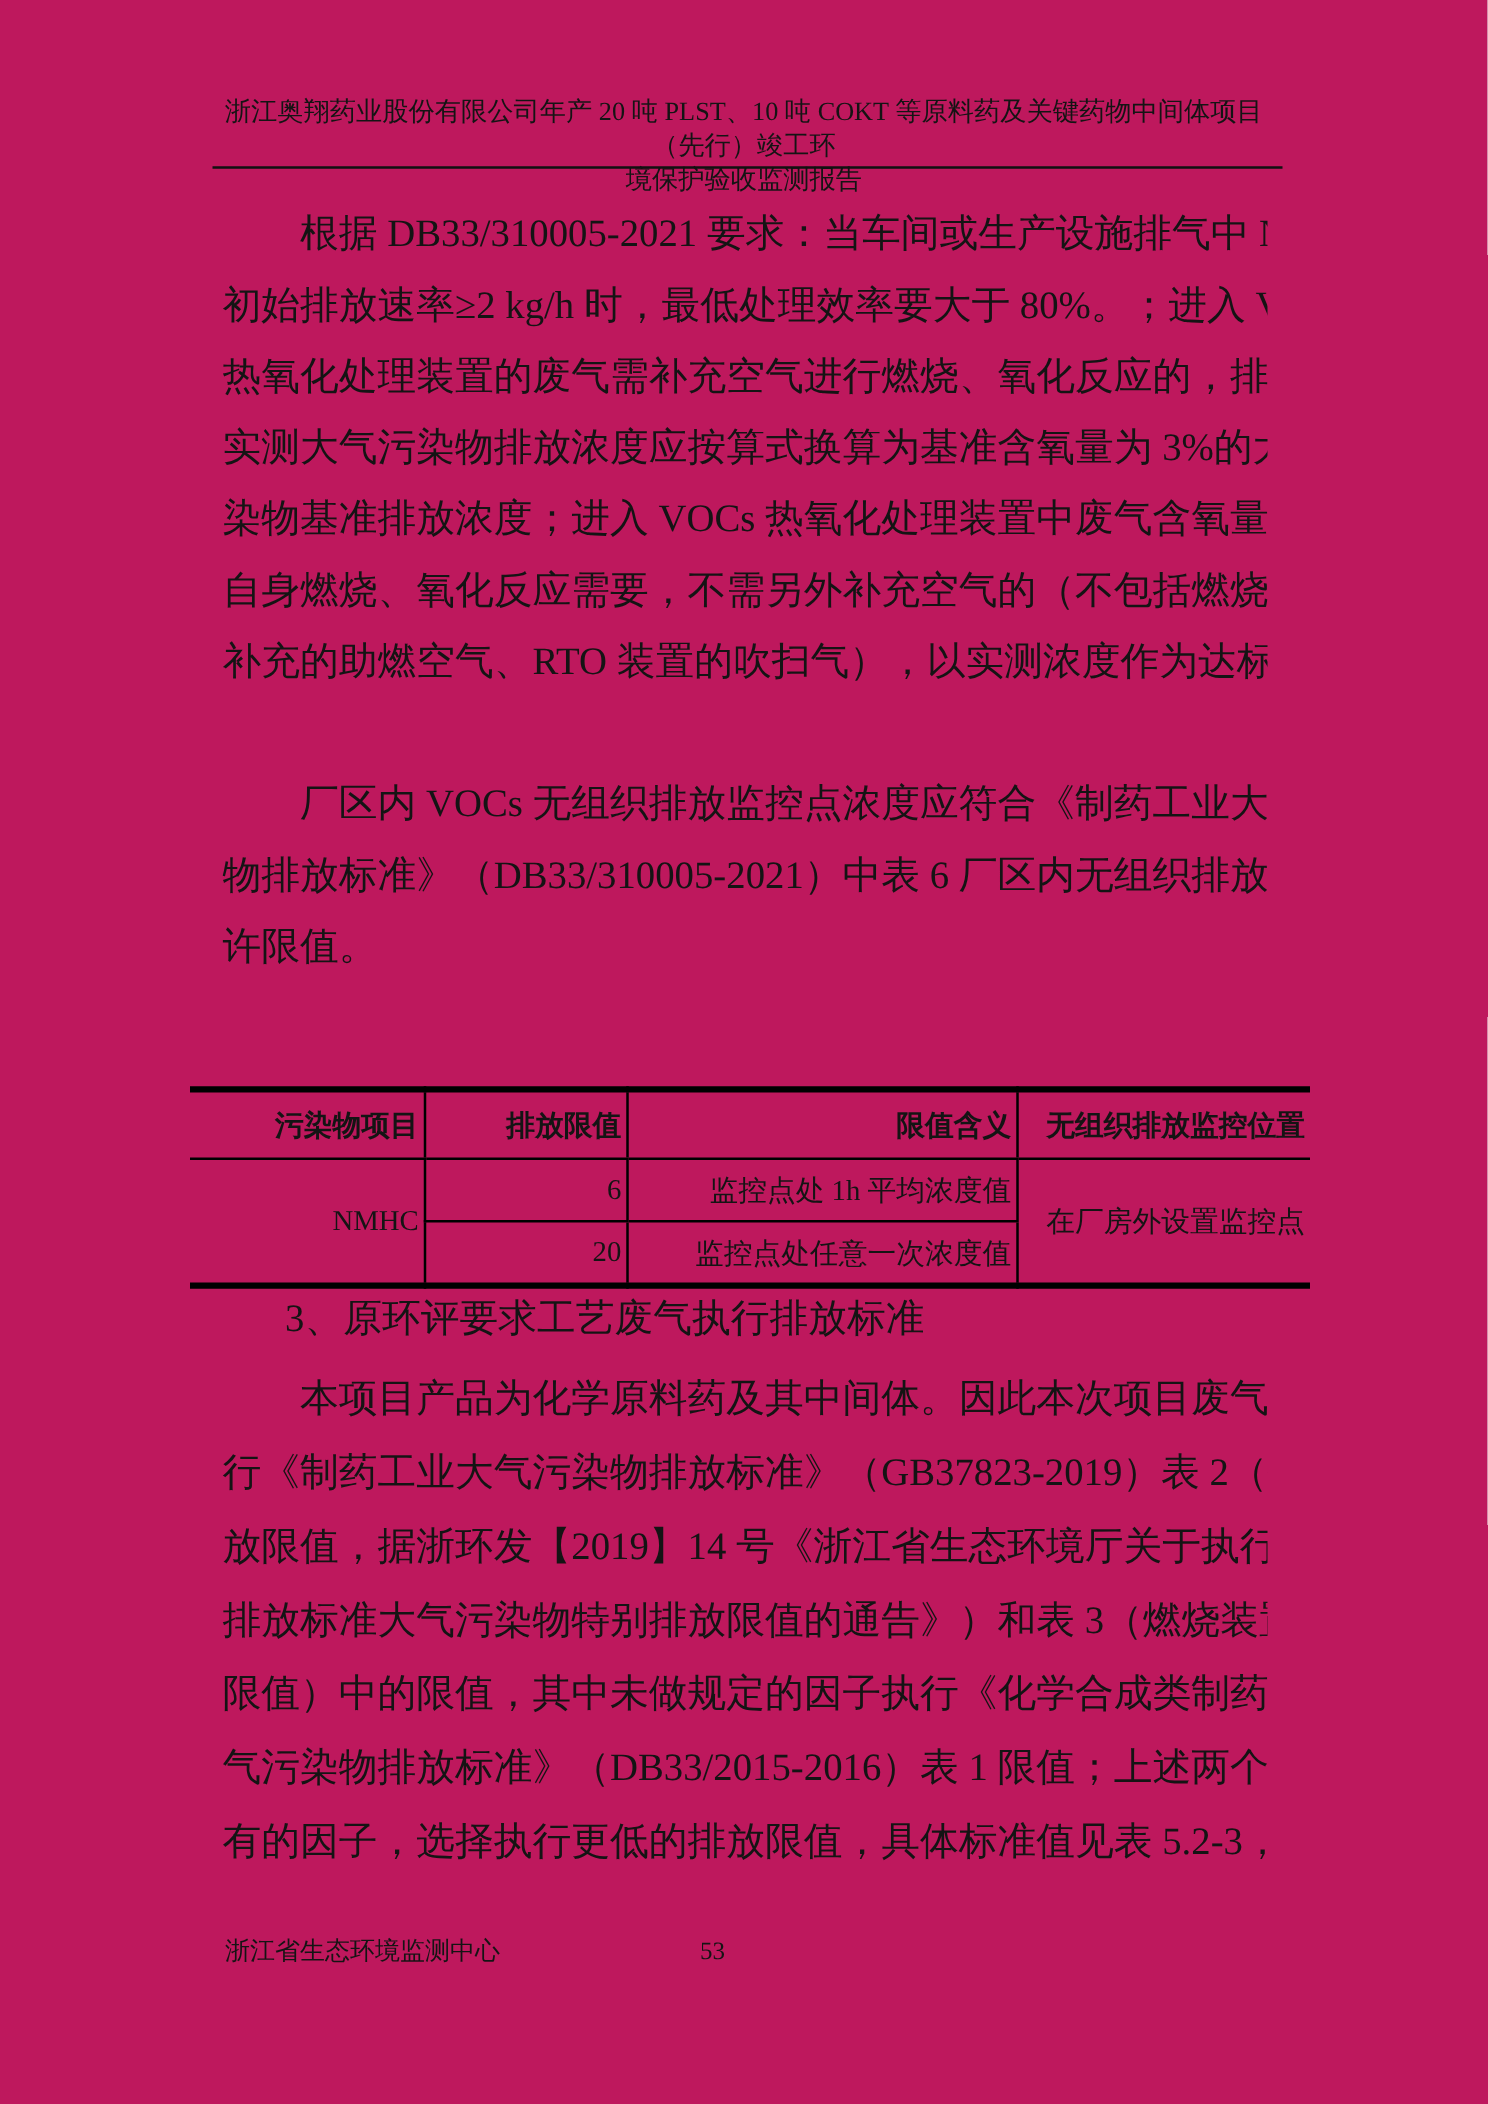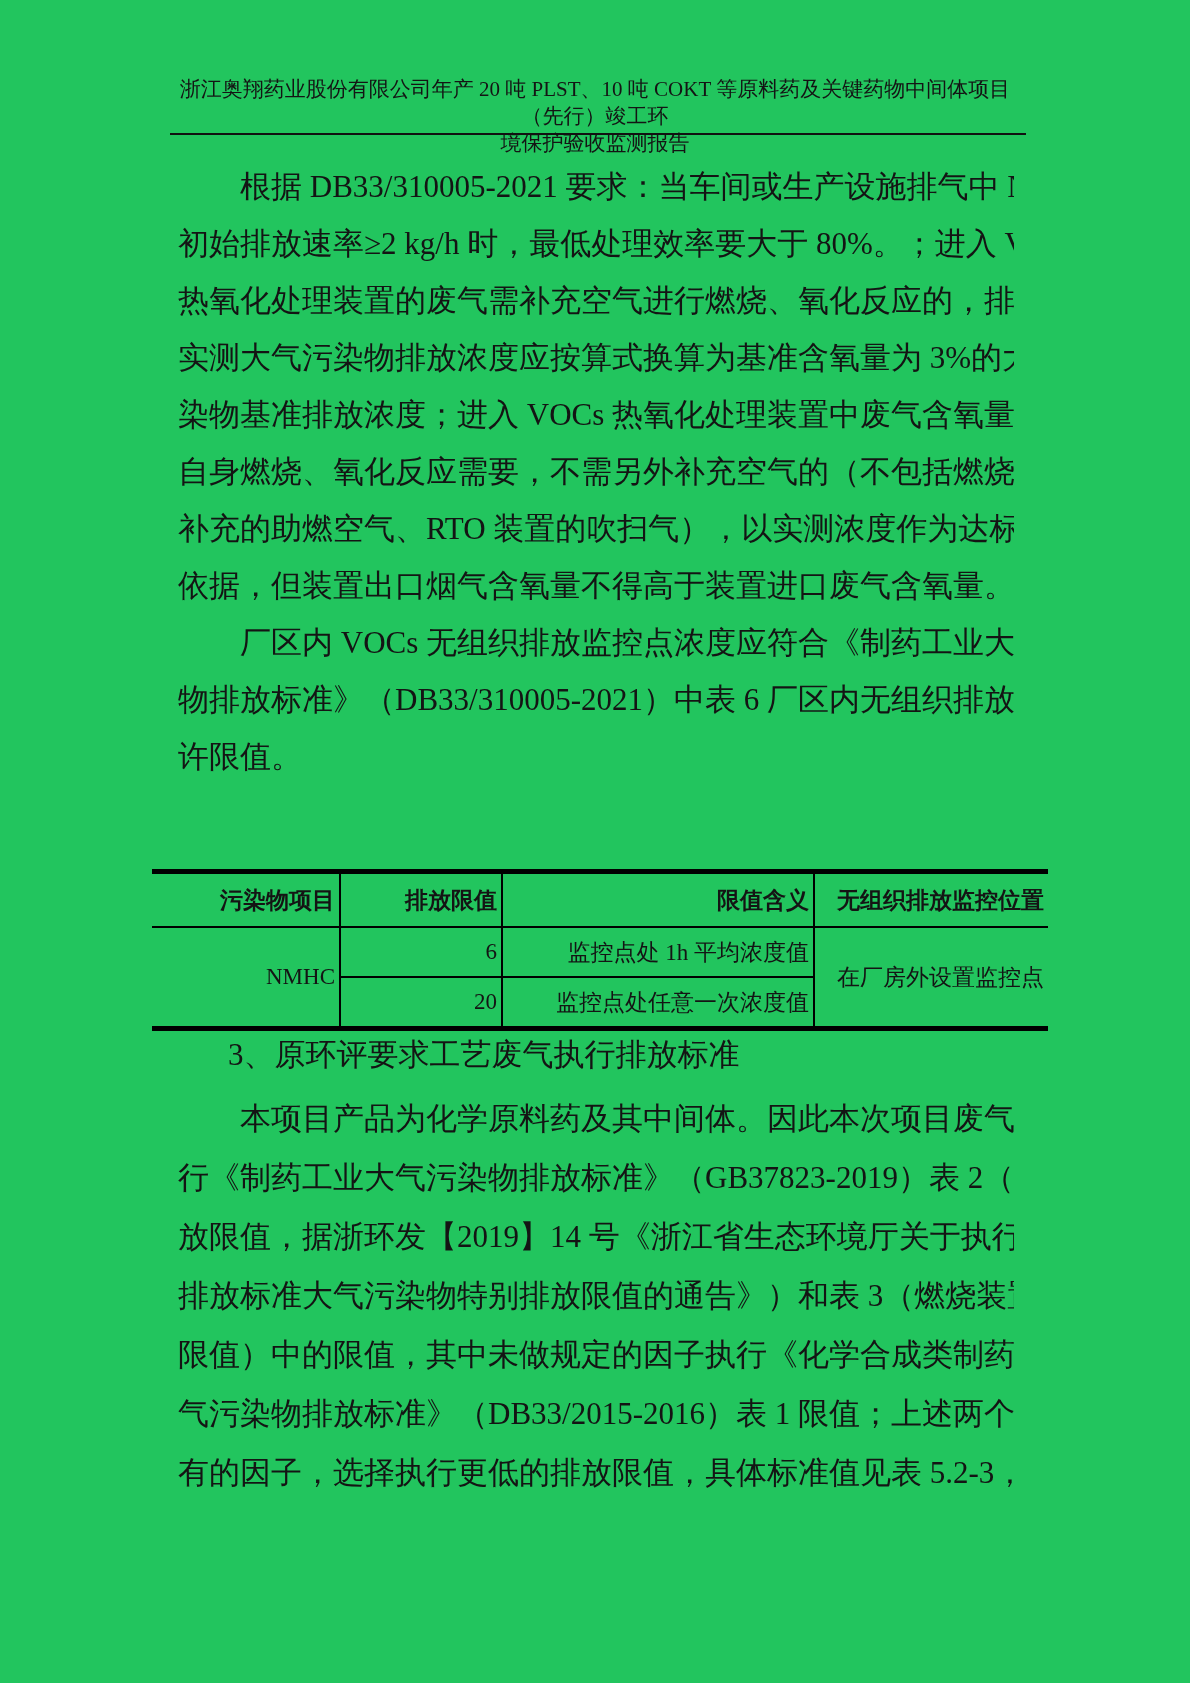--- a/index.html
+++ b/index.html
@@ -1,19 +1,19 @@
 <!DOCTYPE html>
 <html lang="zh"><head>
 <meta charset="utf-8">
 <style>
   html,body{margin:0;padding:0;background:#e8e8e8;}
   .page{
     position:relative;
     width:1190px;height:1683px;
-    background:#22c55e;
+    background:#be185d;
     margin:0 auto;
     font-family:"Liberation Serif","DejaVu Serif",serif;
     color:#1a1a1a;
     overflow:hidden;
   }
   
   .doc-header{
     position:absolute;top:76px;left:165px;width:860px;
     text-align:center;font-size:21px;line-height:27px;color:#141414;
   }
@@ -75,21 +75,20 @@
   <div class="header-rule"></div>
 
   <div class="para" id="para1">
       <div class="line first">根据 DB33/310005-2021 要求：当车间或生产设施排气中 NMHC</div>
       <div class="line">初始排放速率≥2 kg/h 时，最低处理效率要大于 80%。；进入 VOCs</div>
       <div class="line">热氧化处理装置的废气需补充空气进行燃烧、氧化反应的，排气筒中</div>
       <div class="line">实测大气污染物排放浓度应按算式换算为基准含氧量为 3%的大气污</div>
       <div class="line">染物基准排放浓度；进入 VOCs 热氧化处理装置中废气含氧量可满足</div>
       <div class="line">自身燃烧、氧化反应需要，不需另外补充空气的（不包括燃烧器需要</div>
       <div class="line">补充的助燃空气、RTO 装置的吹扫气），以实测浓度作为达标判定</div>
-      <div class="line endline">依据，但装置出口烟气含氧量不得高于装置进口废气含氧量。</div>
     </div>
 
   <div class="para" id="para2">
       <div class="line first">厂区内 VOCs 无组织排放监控点浓度应符合《制药工业大气污染</div>
       <div class="line">物排放标准》（DB33/310005-2021）中表 6 厂区内无组织排放最高允</div>
       <div class="line endline">许限值。</div>
     </div>
 
 
   <table class="limits-table">
@@ -126,14 +125,18 @@
   <div class="para" id="para3">
       <div class="line first">本项目产品为化学原料药及其中间体。因此本次项目废气排放执</div>
       <div class="line">行《制药工业大气污染物排放标准》（GB37823-2019）表 2（特别排</div>
       <div class="line">放限值，据浙环发【2019】14 号《浙江省生态环境厅关于执行国家</div>
       <div class="line">排放标准大气污染物特别排放限值的通告》）和表 3（燃烧装置排放</div>
       <div class="line">限值）中的限值，其中未做规定的因子执行《化学合成类制药工业大</div>
       <div class="line">气污染物排放标准》（DB33/2015-2016）表 1 限值；上述两个标准都</div>
       <div class="line">有的因子，选择执行更低的排放限值，具体标准值见表 5.2-3，标准</div>
     </div>
 
+  <div class="doc-footer">
+    <span class="footer-org">浙江省生态环境监测中心</span>
+    <span class="footer-page">53</span>
+  </div>
 
 </div>
 
 </body></html>

